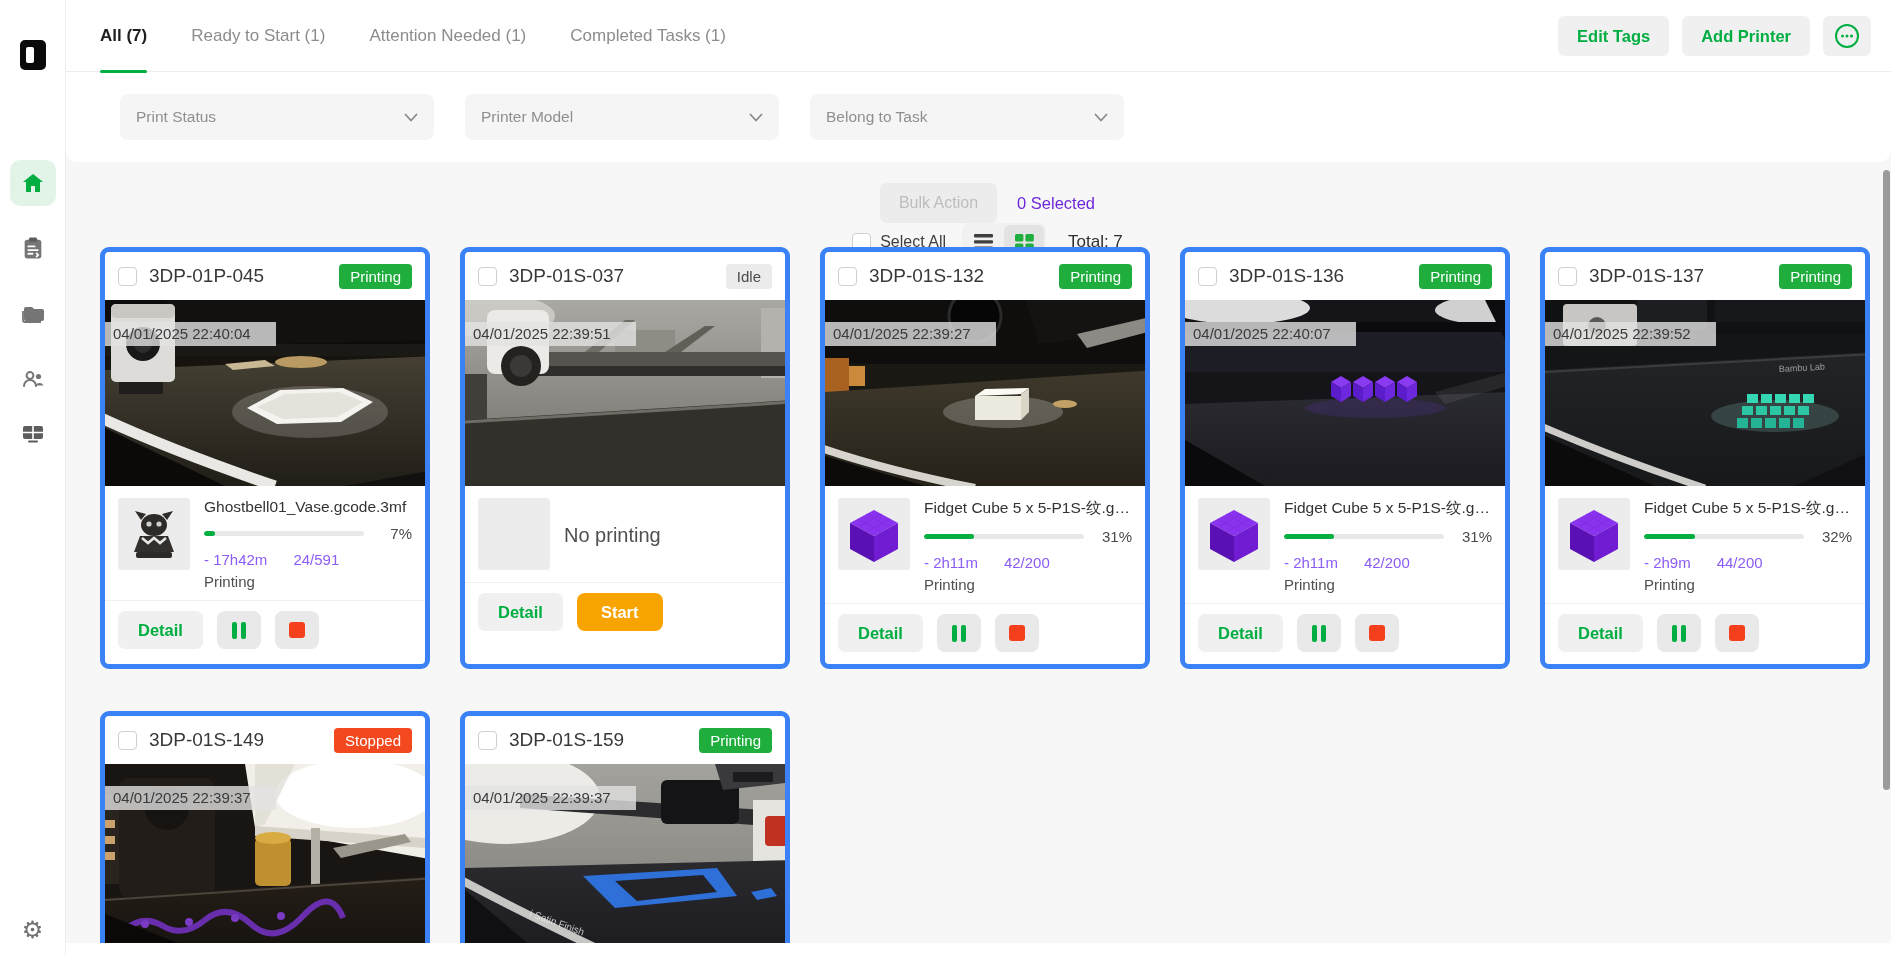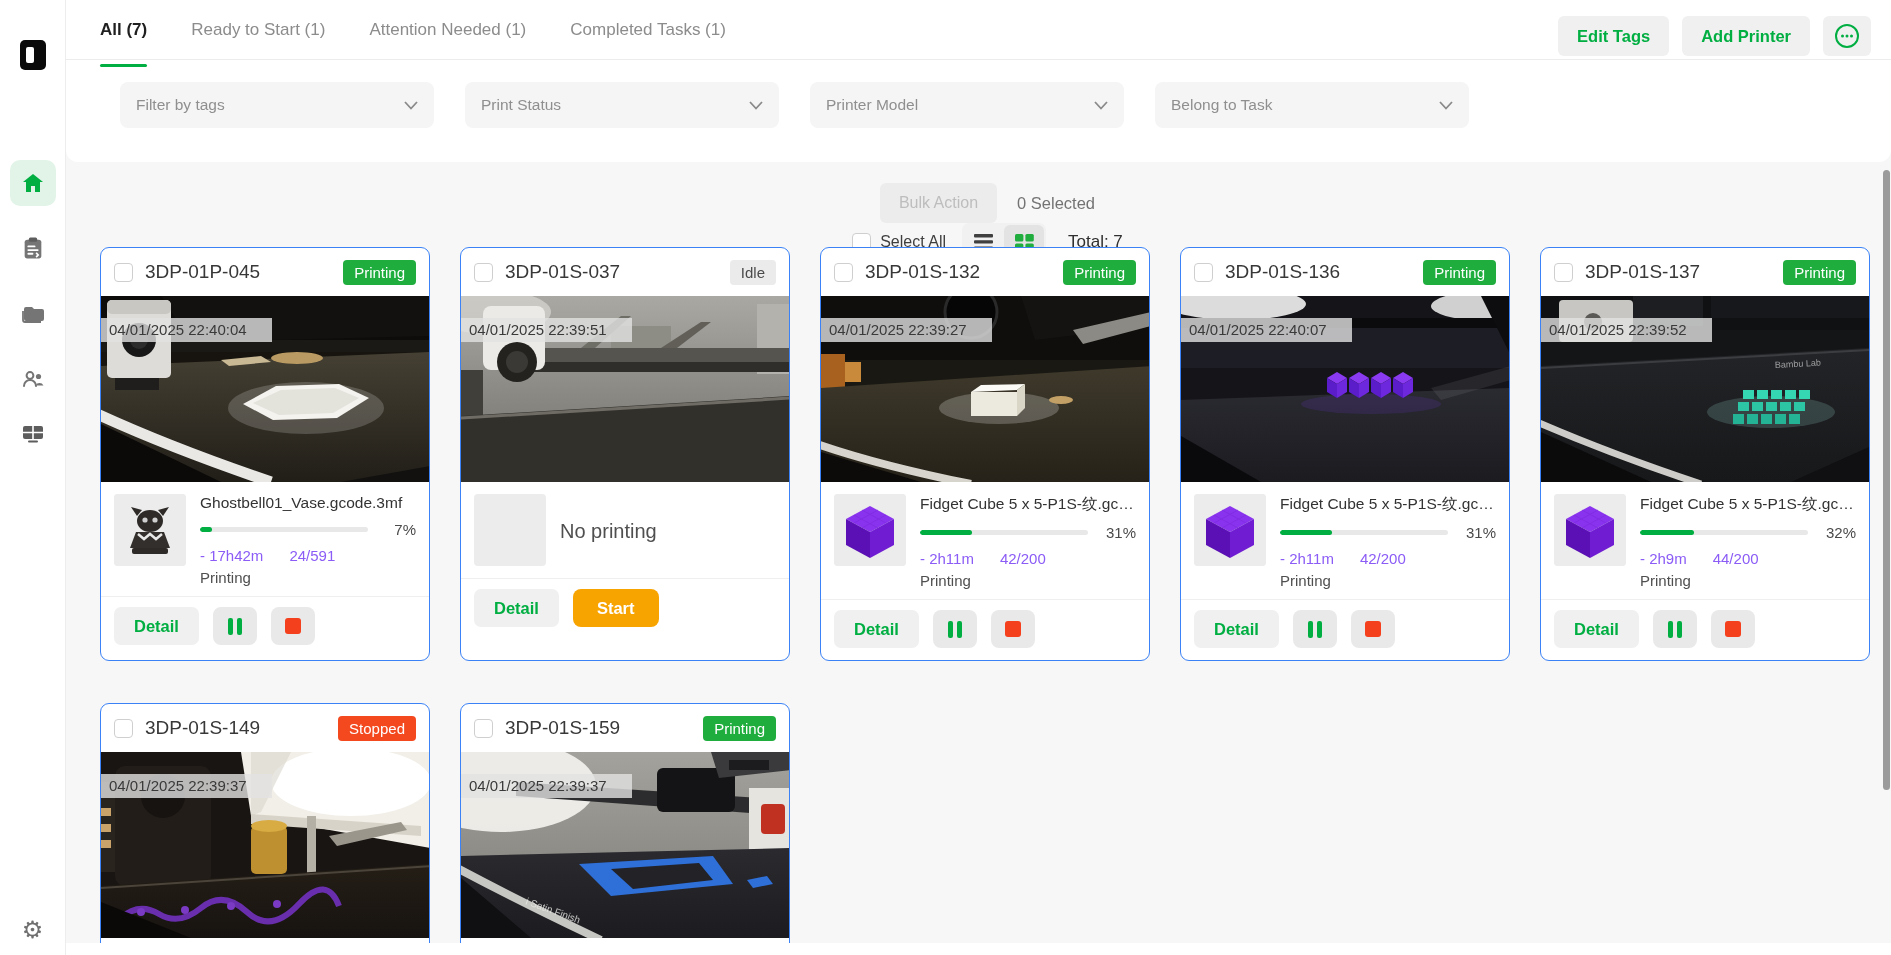--- a/index.html
+++ b/index.html
@@ -9,21 +9,21 @@
   
   .sidebar { position:absolute; left:0; top:0; width:66px; height:955px; background:#fff;
     border-right:1px solid #ededed; z-index:40; }
   .side-item { position:absolute; left:50%; transform:translateX(-50%); display:flex;
     align-items:center; justify-content:center; cursor:pointer; }
   .side-home { width:46px; height:46px; border-radius:10px; background:#e1f4e7; }
 
   
   .header { position:absolute; left:66px; top:0; right:0; height:162px; background:#fff;
     border-radius:0 0 12px 12px; z-index:10; }
-  .tabs-row { height:60px; display:flex; align-items:center; gap:44px; padding-left:34px;
+  .tabs-row { height:72px; display:flex; align-items:center; gap:44px; padding-left:34px;
     border-bottom:1px solid #ececec; }
   .tab { position:relative; height:72px; display:flex; align-items:center; font-size:17px;
     color:#8c8c8c; cursor:pointer; white-space:nowrap; }
   .tab.active { color:#1f1f1f; font-weight:700; }
   .tab.active::after { content:""; position:absolute; left:0; right:0; bottom:-1px; height:3px;
     background:#00ae42; border-radius:2px; }
   .header-actions { position:absolute; right:20px; top:16px; display:flex; gap:13px; }
   .h-btn { height:40px; padding:0 19px; background:#f0f0f0; border:none; border-radius:6px;
     color:#00ae42; font-size:16.5px; font-weight:600; font-family:inherit; cursor:pointer; }
   .h-btn.icon-only { width:48px; padding:0; display:flex; align-items:center; justify-content:center; }
@@ -31,34 +31,34 @@
   .select { width:314px; height:46px; background:#f5f5f5; border-radius:8px; display:flex;
     align-items:center; justify-content:space-between; padding:0 16px; cursor:pointer; }
   .select span { font-size:15.5px; color:#8f8f8f; }
 
   
   .toolbar { position:absolute; left:100px; right:16px; top:183px; height:42px; display:flex;
     align-items:center; justify-content:space-between;flex-direction:column; }
   .tb-left, .tb-right { display:flex; align-items:center; }
   .bulk-btn { height:40px; padding:0 19px; background:#ececec; border:none; border-radius:6px;
     color:#bdbdbd; font-size:16px; font-family:inherit; cursor:default; }
-  .selected-label { margin-left:20px; color:#737373; font-size:16.5px; }
+  .selected-label { margin-left:20px; color:#6d28d9; font-size:16.5px; }
   .checkbox { width:19px; height:19px; border:1.5px solid #cfcfcf; border-radius:4px;
     background:#fff; cursor:pointer; flex:none; }
   .selectall-label { margin:0 16px 0 9px; font-size:16px; color:#3f3f3f; }
   .view-toggle { display:flex; background:#f1f1f1; border-radius:7px; padding:2px; margin-right:22px; }
   .view-cell { width:40px; height:34px; display:flex; align-items:center; justify-content:center;
     border-radius:6px; cursor:pointer; }
   .view-cell.active { background:#e3e3e3; }
   .total-label { font-size:17px; color:#2f2f2f; }
 
   
   .grid { position:absolute; left:100px; top:247px; display:grid;
     grid-template-columns:repeat(5, 330px); gap:42px 30px; }
-  .card { width:330px; background:#fff; border:1px solid #3b82f6; border-radius:9px; overflow:hidden; }
+  .card { width:330px; background:#fff; border:5px solid #3b82f6; border-radius:9px; overflow:hidden; }
   .card-head { height:48px; display:flex; align-items:center; padding:0 13px; }
   .card-title { margin-left:12px; font-size:19px; color:#383838; }
   .badge { margin-left:auto; font-size:15px; padding:4px 11px; border-radius:4px; }
   .badge.printing { background:#1fad3e; color:#fff; }
   .badge.idle { background:#ebebeb; color:#4a4a4a; }
   .badge.stopped { background:#f4481f; color:#fff; }
   .cam-wrap { position:relative; width:330px; height:186px; background:#111; }
   .cam-wrap svg.cam { display:block; width:330px; height:186px; }
   .timestamp { position:absolute; left:0; top:22px; background:rgba(226,226,226,.8);
     color:#3a3a3a; font-size:15px; padding:3px 25px 4px 8px; }
@@ -150,26 +150,20 @@
     <button class="h-btn icon-only">
       <svg width="26" height="26" viewBox="0 0 26 26">
         <circle cx="13" cy="13" r="11" stroke="#00ae42" stroke-width="2" fill="none"></circle>
         <circle cx="8.5" cy="13" r="1.5" fill="#00ae42"></circle>
           <circle cx="13" cy="13" r="1.5" fill="#00ae42"></circle>
           <circle cx="17.5" cy="13" r="1.5" fill="#00ae42"></circle>
       </svg>
     </button>
   </div>
   <div class="filters-row">
-    <div class="select">
-      <span>Filter by tags</span>
-      <svg width="14" height="9" viewBox="0 0 14 9">
-          <path d="M1 1 L7 7.5 L13 1" stroke="#8a8a8a" stroke-width="1.8" fill="none"></path>
-        </svg>
-    </div>
     <div class="select">
       <span>Print Status</span>
       <svg width="14" height="9" viewBox="0 0 14 9">
           <path d="M1 1 L7 7.5 L13 1" stroke="#8a8a8a" stroke-width="1.8" fill="none"></path>
         </svg>
     </div>
     <div class="select">
       <span>Printer Model</span>
       <svg width="14" height="9" viewBox="0 0 14 9">
           <path d="M1 1 L7 7.5 L13 1" stroke="#8a8a8a" stroke-width="1.8" fill="none"></path>

